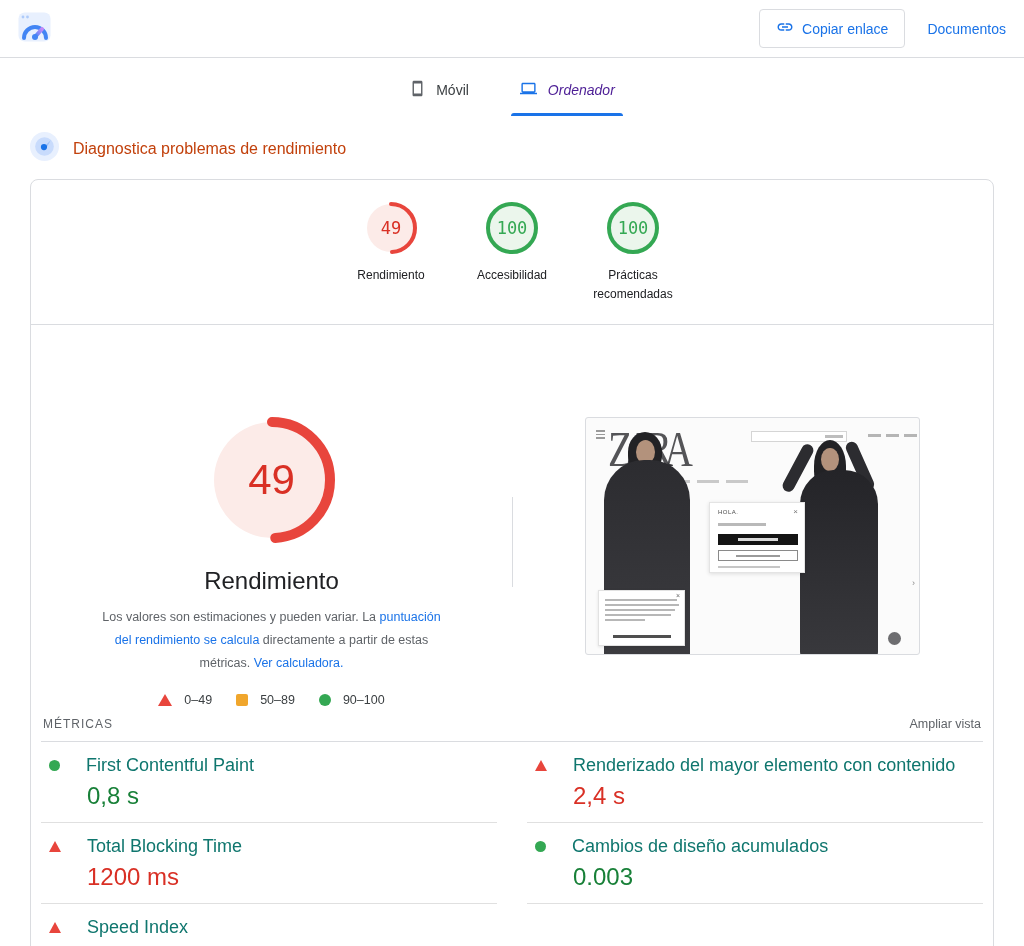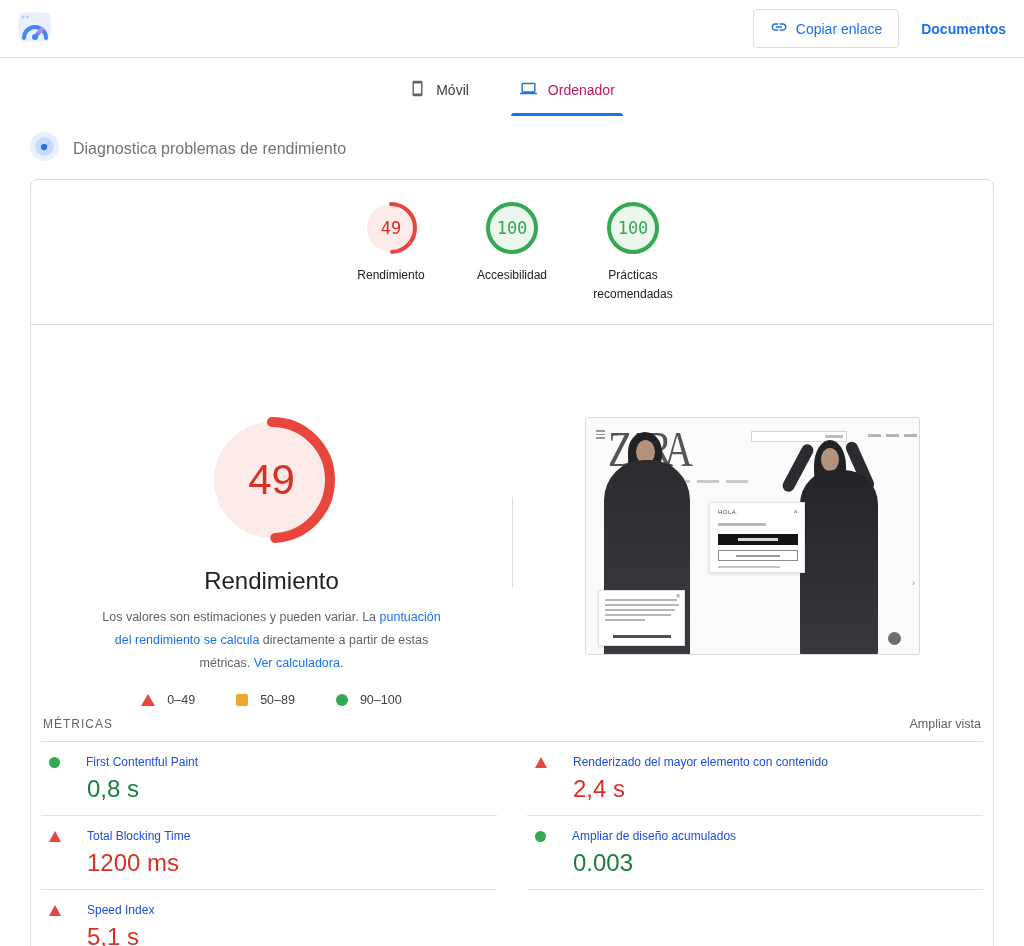--- a/index.html
+++ b/index.html
@@ -8,33 +8,33 @@
 
   
   .header { height:58px; display:flex; align-items:center; padding:0 18px;
     border-bottom:1px solid #dadce0; }
   .logo-wrap { display:flex; align-items:center; gap:12px; cursor:pointer; }
   .app-title { font-size:21px; color:#53575b; letter-spacing:.2px; }
   .header-right { margin-left:auto; display:flex; align-items:center; gap:22px; }
   .copy-btn { display:flex; align-items:center; gap:8px; border:1px solid #dadce0;
     border-radius:4px; background:#fff; color:#1a73e8; font-size:14px; font-weight:500;
     padding:8px 16px; cursor:pointer; font-family:inherit; }
-  .docs-link { color:#1a73e8; font-size:14px; font-weight:700; text-decoration:none; cursor:pointer; }
+  .docs-link { color:#1a73e8; font-size:14px; font-weight:400; text-decoration:none; cursor:pointer; }
 
   
   .tabbar { display:flex; justify-content:center; gap:30px; padding-top:14px; }
   .tab { position:relative; display:flex; align-items:center; gap:10px; padding:8px 10px 16px;
     font-size:14px; font-weight:500; color:#3c4043; cursor:pointer; }
-  .tab.active { color:#be185d; }
+  .tab.active { color:#4c1d95;font-style:italic; }
   .tab.active .underline { position:absolute; left:2px; right:2px; bottom:0; height:3.5px;
     background:#1a73e8; border-radius:4px 4px 0 0; }
 
   
   .section-head { display:flex; align-items:center; gap:14px; margin:16px 0 14px; padding:0 30px; }
-  .section-title { font-size:16px; color:#737373; }
+  .section-title { font-size:16px; color:#c2410c; }
 
   
   .card { margin:0 30px; border:1px solid #dadce0; border-radius:8px; background:#fff;
     height:1200px; }
 
   
   .scores-row { display:flex; justify-content:center; padding:22px 0 20px; }
   .score-item { width:121px; display:flex; flex-direction:column; align-items:center; }
   .score-label { margin-top:12px; font-size:12px; font-weight:500; color:#202124;
     text-align:center; line-height:1.6; }
@@ -47,21 +47,21 @@
 
   
   .columns { position:relative; display:flex; }
   .col { width:50%; display:flex; flex-direction:column; align-items:center; }
   .col-divider { position:absolute; left:50%; top:172px; width:1px; height:90px; background:#dadce0; }
   .big-gauge-wrap { margin-top:92px; }
   .perf-title { margin-top:20px; font-size:24px; color:#202124; }
   .perf-desc { margin-top:11px; max-width:348px; text-align:center; font-size:12.5px;
     line-height:23px; color:#5f6368; }
   .perf-desc a { color:#1a73e8; text-decoration:none; cursor:pointer; }
-  .legend { margin-top:18px; display:flex; gap:41px; align-items:center; }
+  .legend { margin-top:18px; display:flex; gap:24px; align-items:center; }
   .legend-item { display:flex; align-items:center; gap:12px; font-size:12.5px; color:#3c4043; }
   .sym-triangle { width:0; height:0; border-left:7px solid transparent;
     border-right:7px solid transparent; border-bottom:12px solid #e8453c; }
   .sym-square { width:12px; height:12px; background:#f0a62c; border-radius:2px; }
   .sym-circle { width:12px; height:12px; background:#34a853; border-radius:50%; }
 
   
   .thumb { margin-top:92px; width:335px; height:238px; border:1px solid #dadce0;
     border-radius:3px; background:#fbfbfb; position:relative; overflow:hidden; }
   .zara-logo { position:absolute; left:22px; top:2px; font-family:"Liberation Serif", serif;
@@ -107,21 +107,21 @@
 
   
   .metrics-head { display:flex; justify-content:space-between; align-items:center;
     padding:10px 12px 10px; }
   .metrics-title { font-size:12px; font-weight:500; letter-spacing:1px; color:#5f6368; }
   .expand-link { font-size:12.5px; color:#5f6368; cursor:pointer; }
   .metrics-grid { display:grid; grid-template-columns:1fr 1fr; column-gap:30px; padding:0 10px; }
   .metric-cell { padding:13px 0 12px; border-bottom:1px solid #e0e0e0; }
   .metric-cell.noline { border-bottom:none; }
   .metric-head { display:flex; align-items:center; gap:26px; padding-left:8px; }
-  .metric-name { font-size:12px; color:#1d4ed8; }
+  .metric-name { font-size:18px; color:#0f766e; }
   .metric-value { margin-left:46px; margin-top:6px; font-size:24px; }
   .metric-value.pass { color:#188038; }
   .metric-value.fail { color:#d93025; }
   .m-sym-circle { width:11px; height:11px; border-radius:50%; background:#34a853; flex:none; }
   .m-sym-triangle { width:0; height:0; border-left:6.5px solid transparent;
     border-right:6.5px solid transparent; border-bottom:11px solid #e8453c; flex:none; }
 </style>
 </head>
 <body>
 
@@ -347,21 +347,21 @@
   <div class="metric-cell">
     <div class="metric-head">
       <span class="m-sym-triangle"></span>
       <span class="metric-name">Total Blocking Time</span>
     </div>
     <div class="metric-value fail">1200 ms</div>
   </div>
   <div class="metric-cell">
     <div class="metric-head">
       <span class="m-sym-circle"></span>
-      <span class="metric-name">Ampliar de diseño acumulados</span>
+      <span class="metric-name">Cambios de diseño acumulados</span>
     </div>
     <div class="metric-value pass">0.003</div>
   </div>
   <div class="metric-cell noline">
     <div class="metric-head">
       <span class="m-sym-triangle"></span>
       <span class="metric-name">Speed Index</span>
     </div>
     <div class="metric-value fail">5,1 s</div>
   </div>

